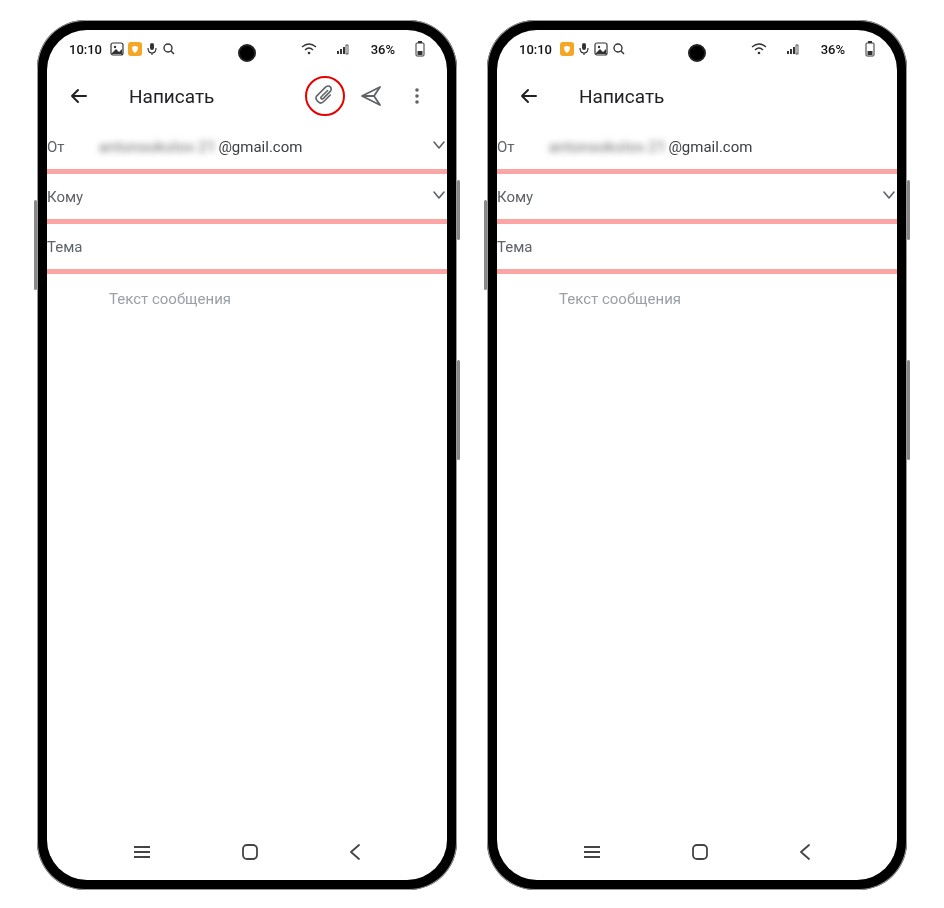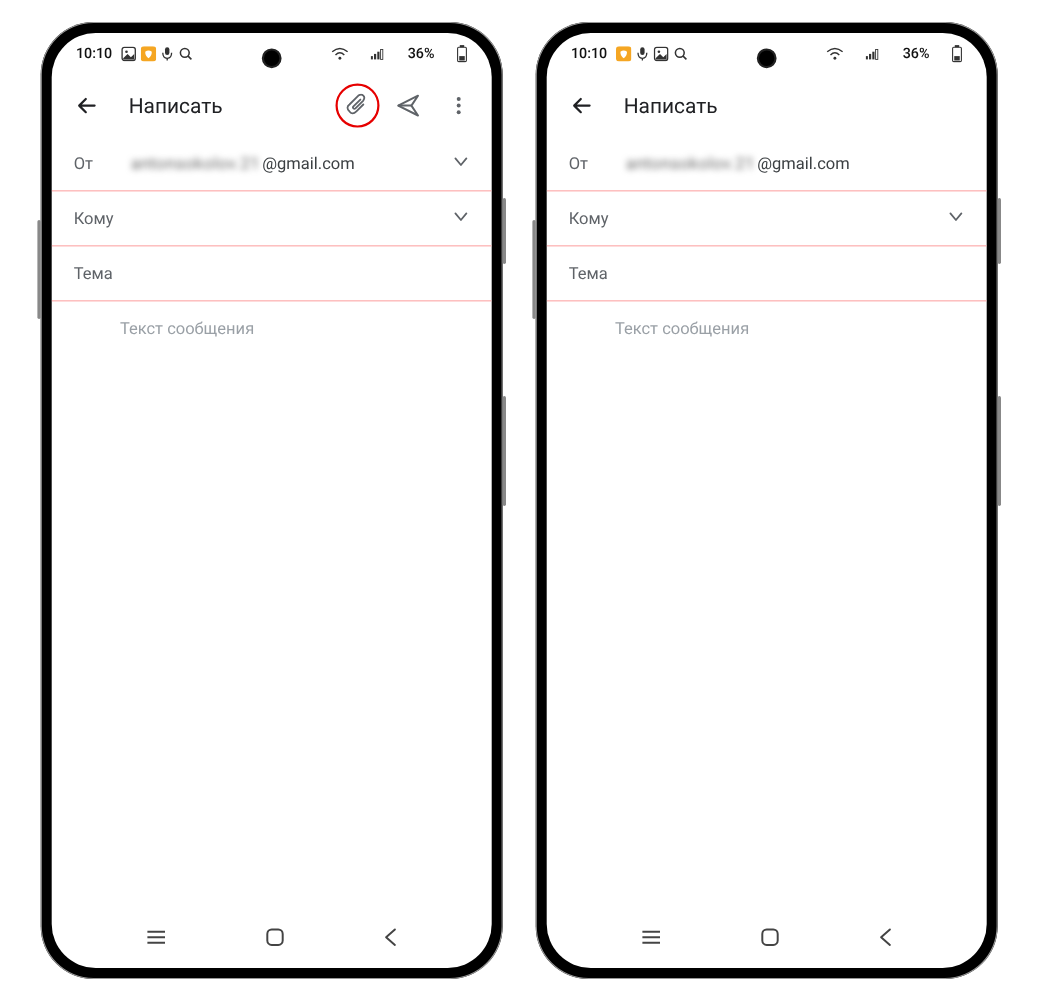--- a/index.html
+++ b/index.html
@@ -73,42 +73,42 @@
     display: flex;
     align-items: center;
     padding: 0 10px 0 12px;
     gap: 6px;
     position: relative;
   }
   .appbar .title {
     font-size: 19px;
     color: #202124;
     font-weight: 400;
-    margin-left: 12px;
+    margin-left: 24px;
     flex: 1;
   }
   .icon-btn {
     width: 40px;
     height: 40px;
     display: flex;
     align-items: center;
     justify-content: center;
     border-radius: 20px;
     cursor: pointer;
     position: relative;
   }
   .red-box {
     border: 2px solid #e60000;
   }
   .field-row {
     min-height: 50px;
     display: flex;
     align-items: center;
-    padding: 0 20px;
-    border-bottom: 1px solid #fca5a5;
+    padding: 0 0;
+    border-bottom: 5px solid #fca5a5;
     font-size: 15px;
     color: #5f6368;
     gap: 10px;
   }
   .field-label { color: #5f6368; min-width: 42px; }
   .field-value { color: #3c4043; flex: 1; display:flex; align-items:flex-end; gap:2px;}
   .blur-txt {
     filter: blur(3px);
     color: #666;
     letter-spacing: 0.5px;

